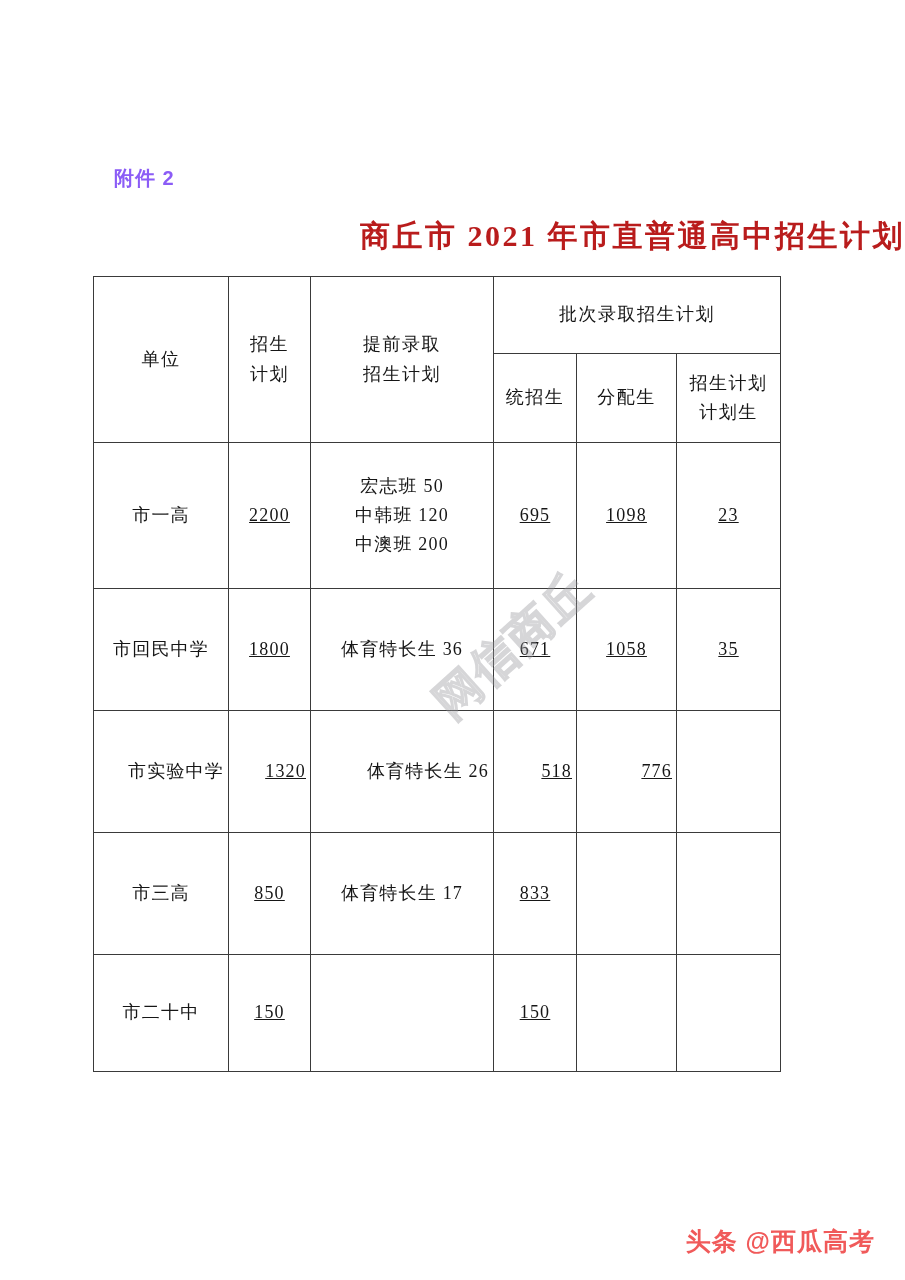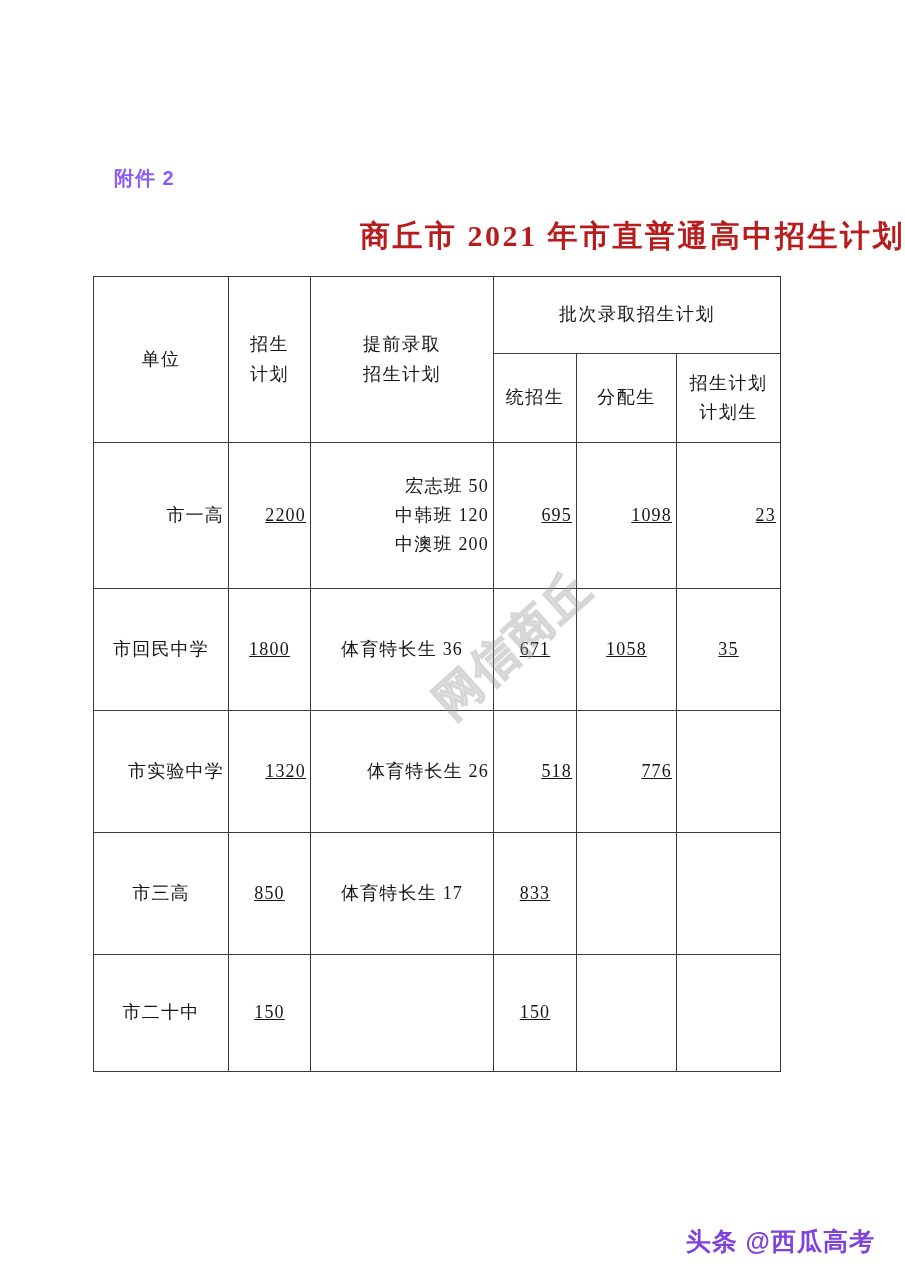--- a/index.html
+++ b/index.html
@@ -120,21 +120,21 @@
   col.c-early  { width: 183px; }
   col.c-tong   { width: 83px;  }
   col.c-fen    { width: 100px; }
   col.c-fupin  { width: 104px; }
 
   
   tr.hdr-top th   { height: 76px; }
   tr.hdr-sub th   { height: 88px; }
 
   
-  tr.row-1 td { height: 145px; text-align: right; }
+  tr.row-1 td { height: 145px; }
   tr.row-2 td { height: 121px; }
   tr.row-3 td { height: 121px; text-align: right; }
   tr.row-4 td { height: 121px; margin-top: 28px; }
   tr.row-5 td { height: 116px; }
 
   .cell-multiline {
     display: block;
     white-space: pre-line;
     line-height: 1.62;
   }
@@ -144,21 +144,21 @@
   .footer-brand {
     position: absolute;
     right: 30px;
     bottom: 22px;
     display: flex;
     align-items: center;
     gap: 6px;
     font-family: "Liberation Sans", "DejaVu Sans", sans-serif;
     font-size: 25px;
     font-weight: 700;
-    color: #6d28d9;
+    color: #ef4444;
     letter-spacing: 1px;
     white-space: nowrap;
     opacity: 0.88;
   }
 </style>
 </head>
 <body>
 
 <div class="page">
 

